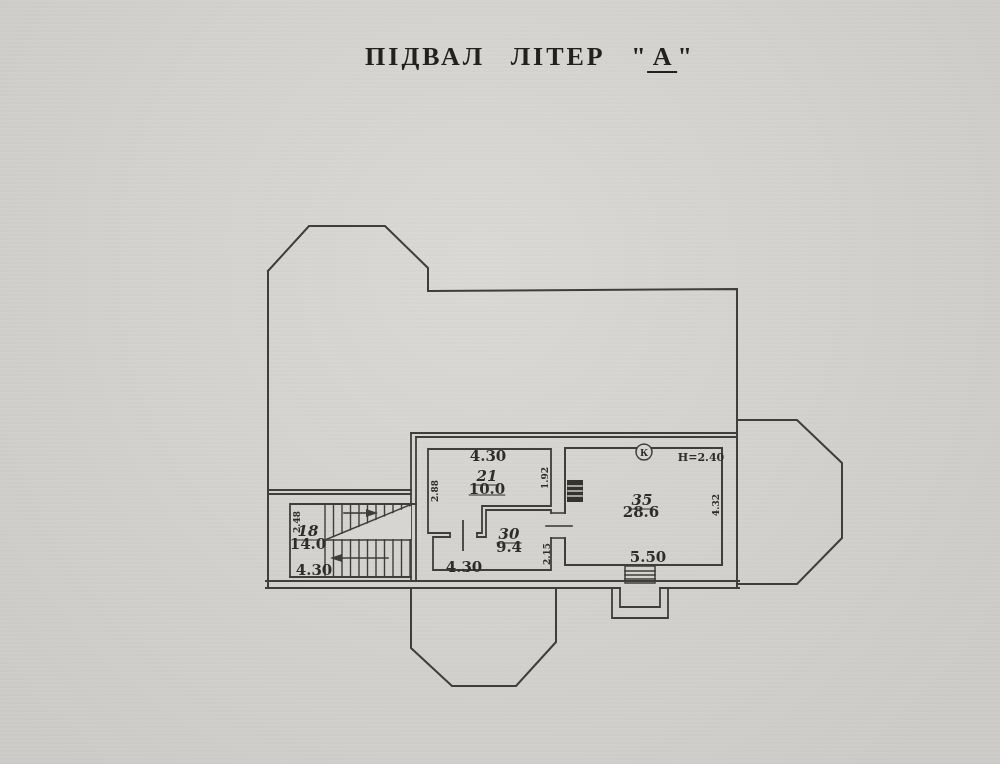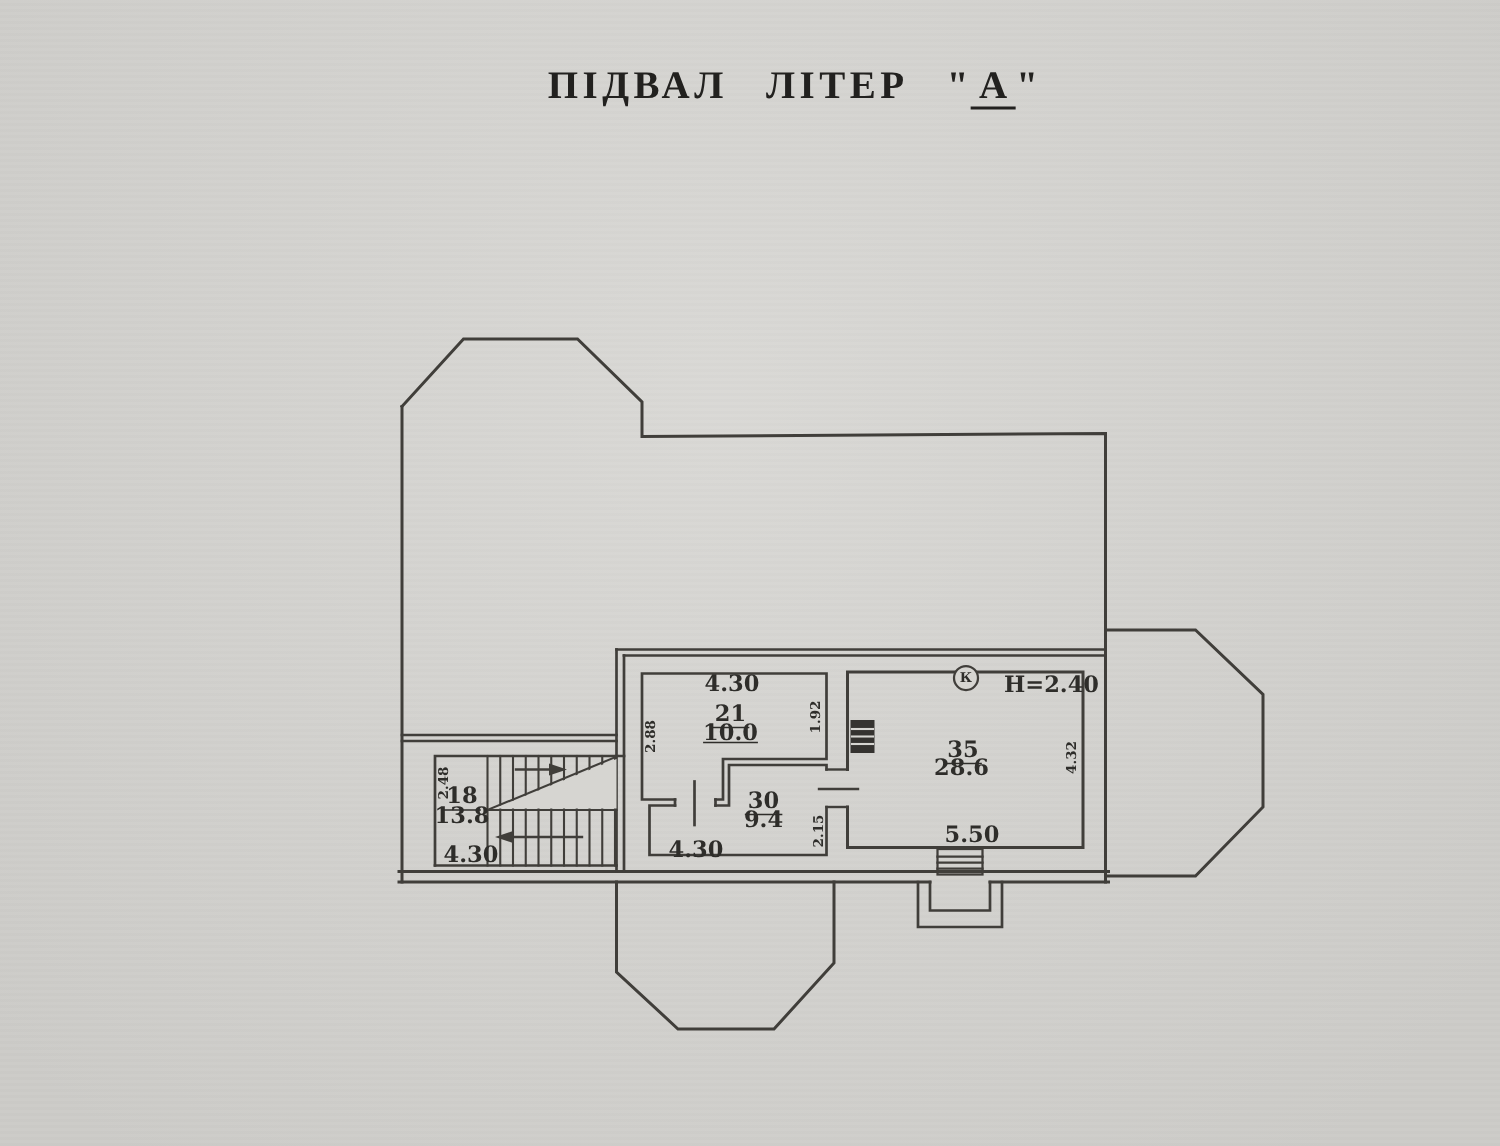--- a/index.html
+++ b/index.html
@@ -25,23 +25,23 @@
   .lbl{
     position:absolute;transform:translate(-50%,-50%);
     font-family:"DejaVu Serif", serif;font-weight:700;
     font-size:15px;color:#2e2d2a;white-space:nowrap;line-height:1;
   }
   .vlbl{
     position:absolute;transform:translate(-50%,-50%) rotate(-90deg);
     font-family:"DejaVu Serif", serif;font-weight:700;
     font-size:9px;color:#2e2d2a;white-space:nowrap;line-height:1;
   }
-  .rnum{border-bottom:1.2px solid #2e2d2a;padding:0 2px 1px 2px;}
+  .rnum{border-bottom:1.2px solid #2e2d2a;padding:0 2px 1px 2px;font-style:italic;}
   .ksym{font-size:9px;font-weight:700;}
-  .hnote{font-size:15px;}
+  .hnote{font-size:11px;}
 </style>
 </head>
 <body>
 
 <div class="page">
 
   <div class="title">
     <span>ПІДВАЛ ЛІТЕР</span>
     <span class="q">"</span><span class="letter">А</span><span class="q">"</span>
   </div>
@@ -141,21 +141,21 @@
       </g>
 
       <circle cx="644" cy="452" r="8" fill="#d6d5d1" stroke="#403e3a" stroke-width="1.5"></circle>
     </g>
   </svg>
 
   <span class="ksym lbl" style="left:644px;top:452.5px;">К</span>
   <span class="lbl hnote" style="left:701px;top:457px;">Н=2.40</span>
 
   <span class="lbl rnum" style="left:308px;top:532px;">18</span>
-  <span class="lbl" style="left:308px;top:544px;">13.8</span>
+  <span class="lbl" style="left:308px;top:544px;">14.0</span>
   <span class="vlbl" style="left:297px;top:522px;">2.48</span>
   <span class="lbl" style="left:314px;top:570px;">4.30</span>
 
   <span class="lbl" style="left:488px;top:456px;">4.30</span>
   <span class="lbl rnum" style="left:487px;top:477px;">21</span>
   <span class="lbl" style="left:487px;top:489px;text-decoration:underline;">10.0</span>
   <span class="vlbl" style="left:435px;top:491px;">2.88</span>
   <span class="vlbl" style="left:545px;top:478px;">1.92</span>
 
   <span class="lbl rnum" style="left:509px;top:535px;">30</span>

